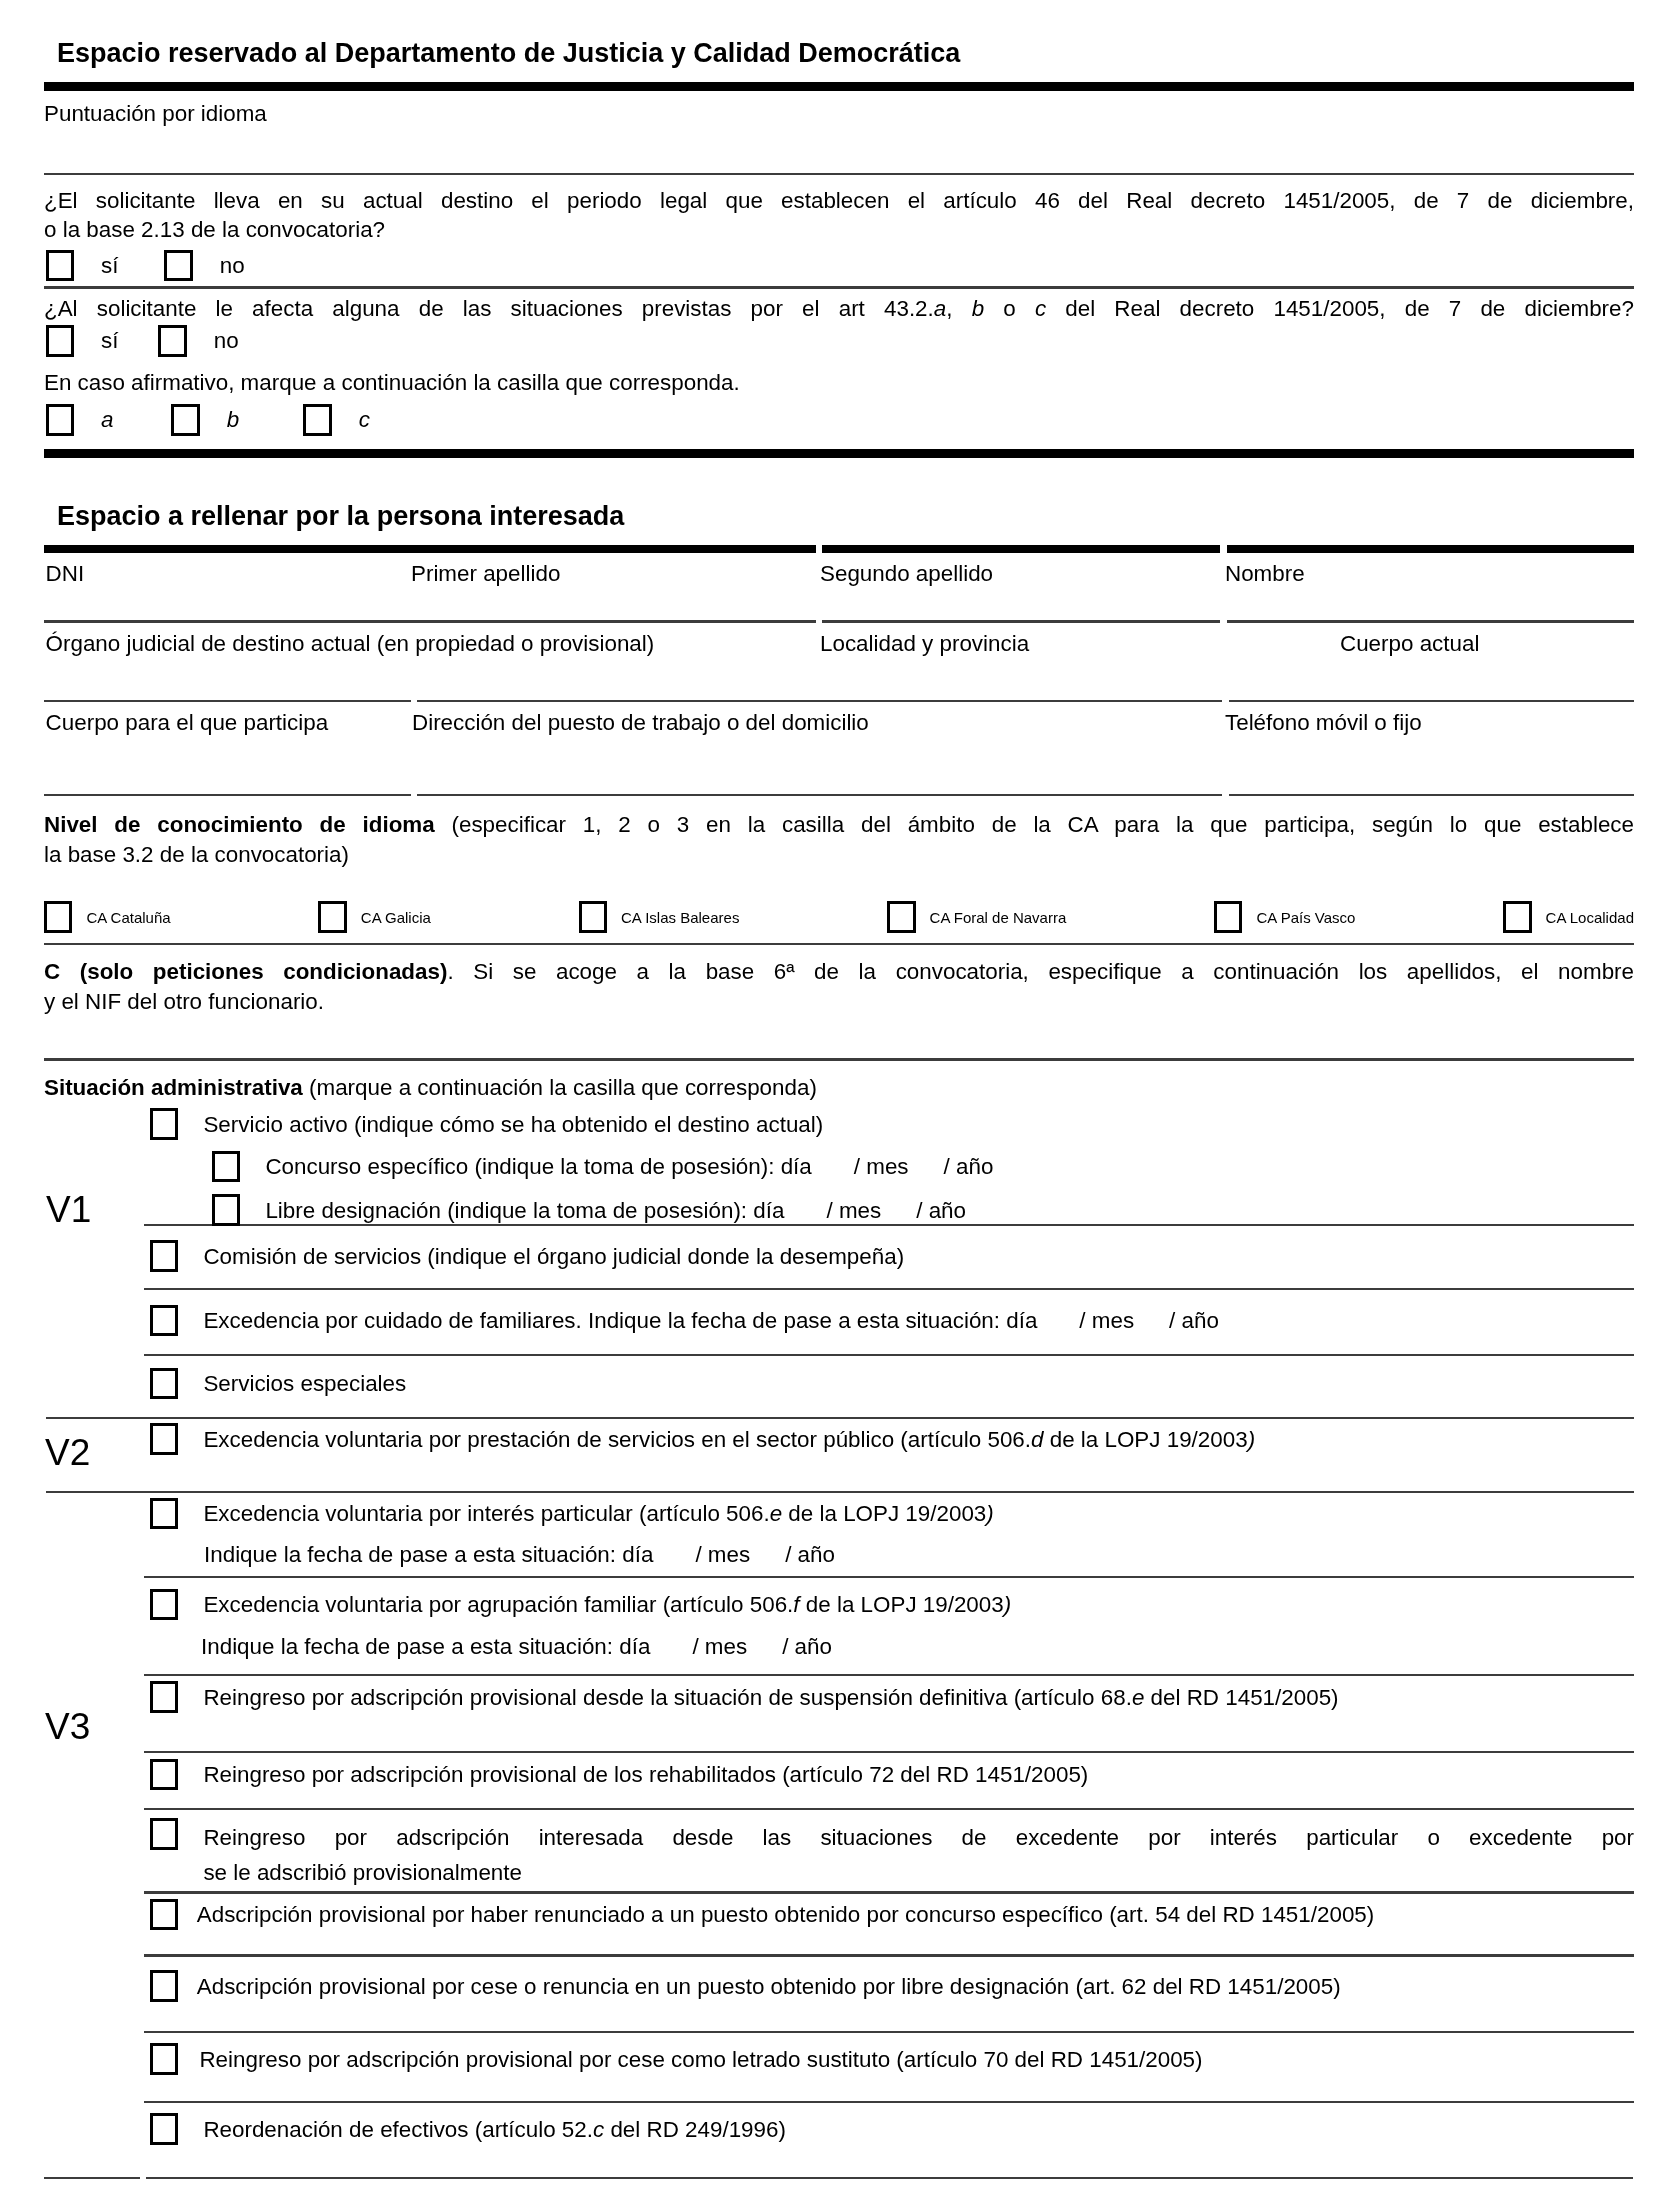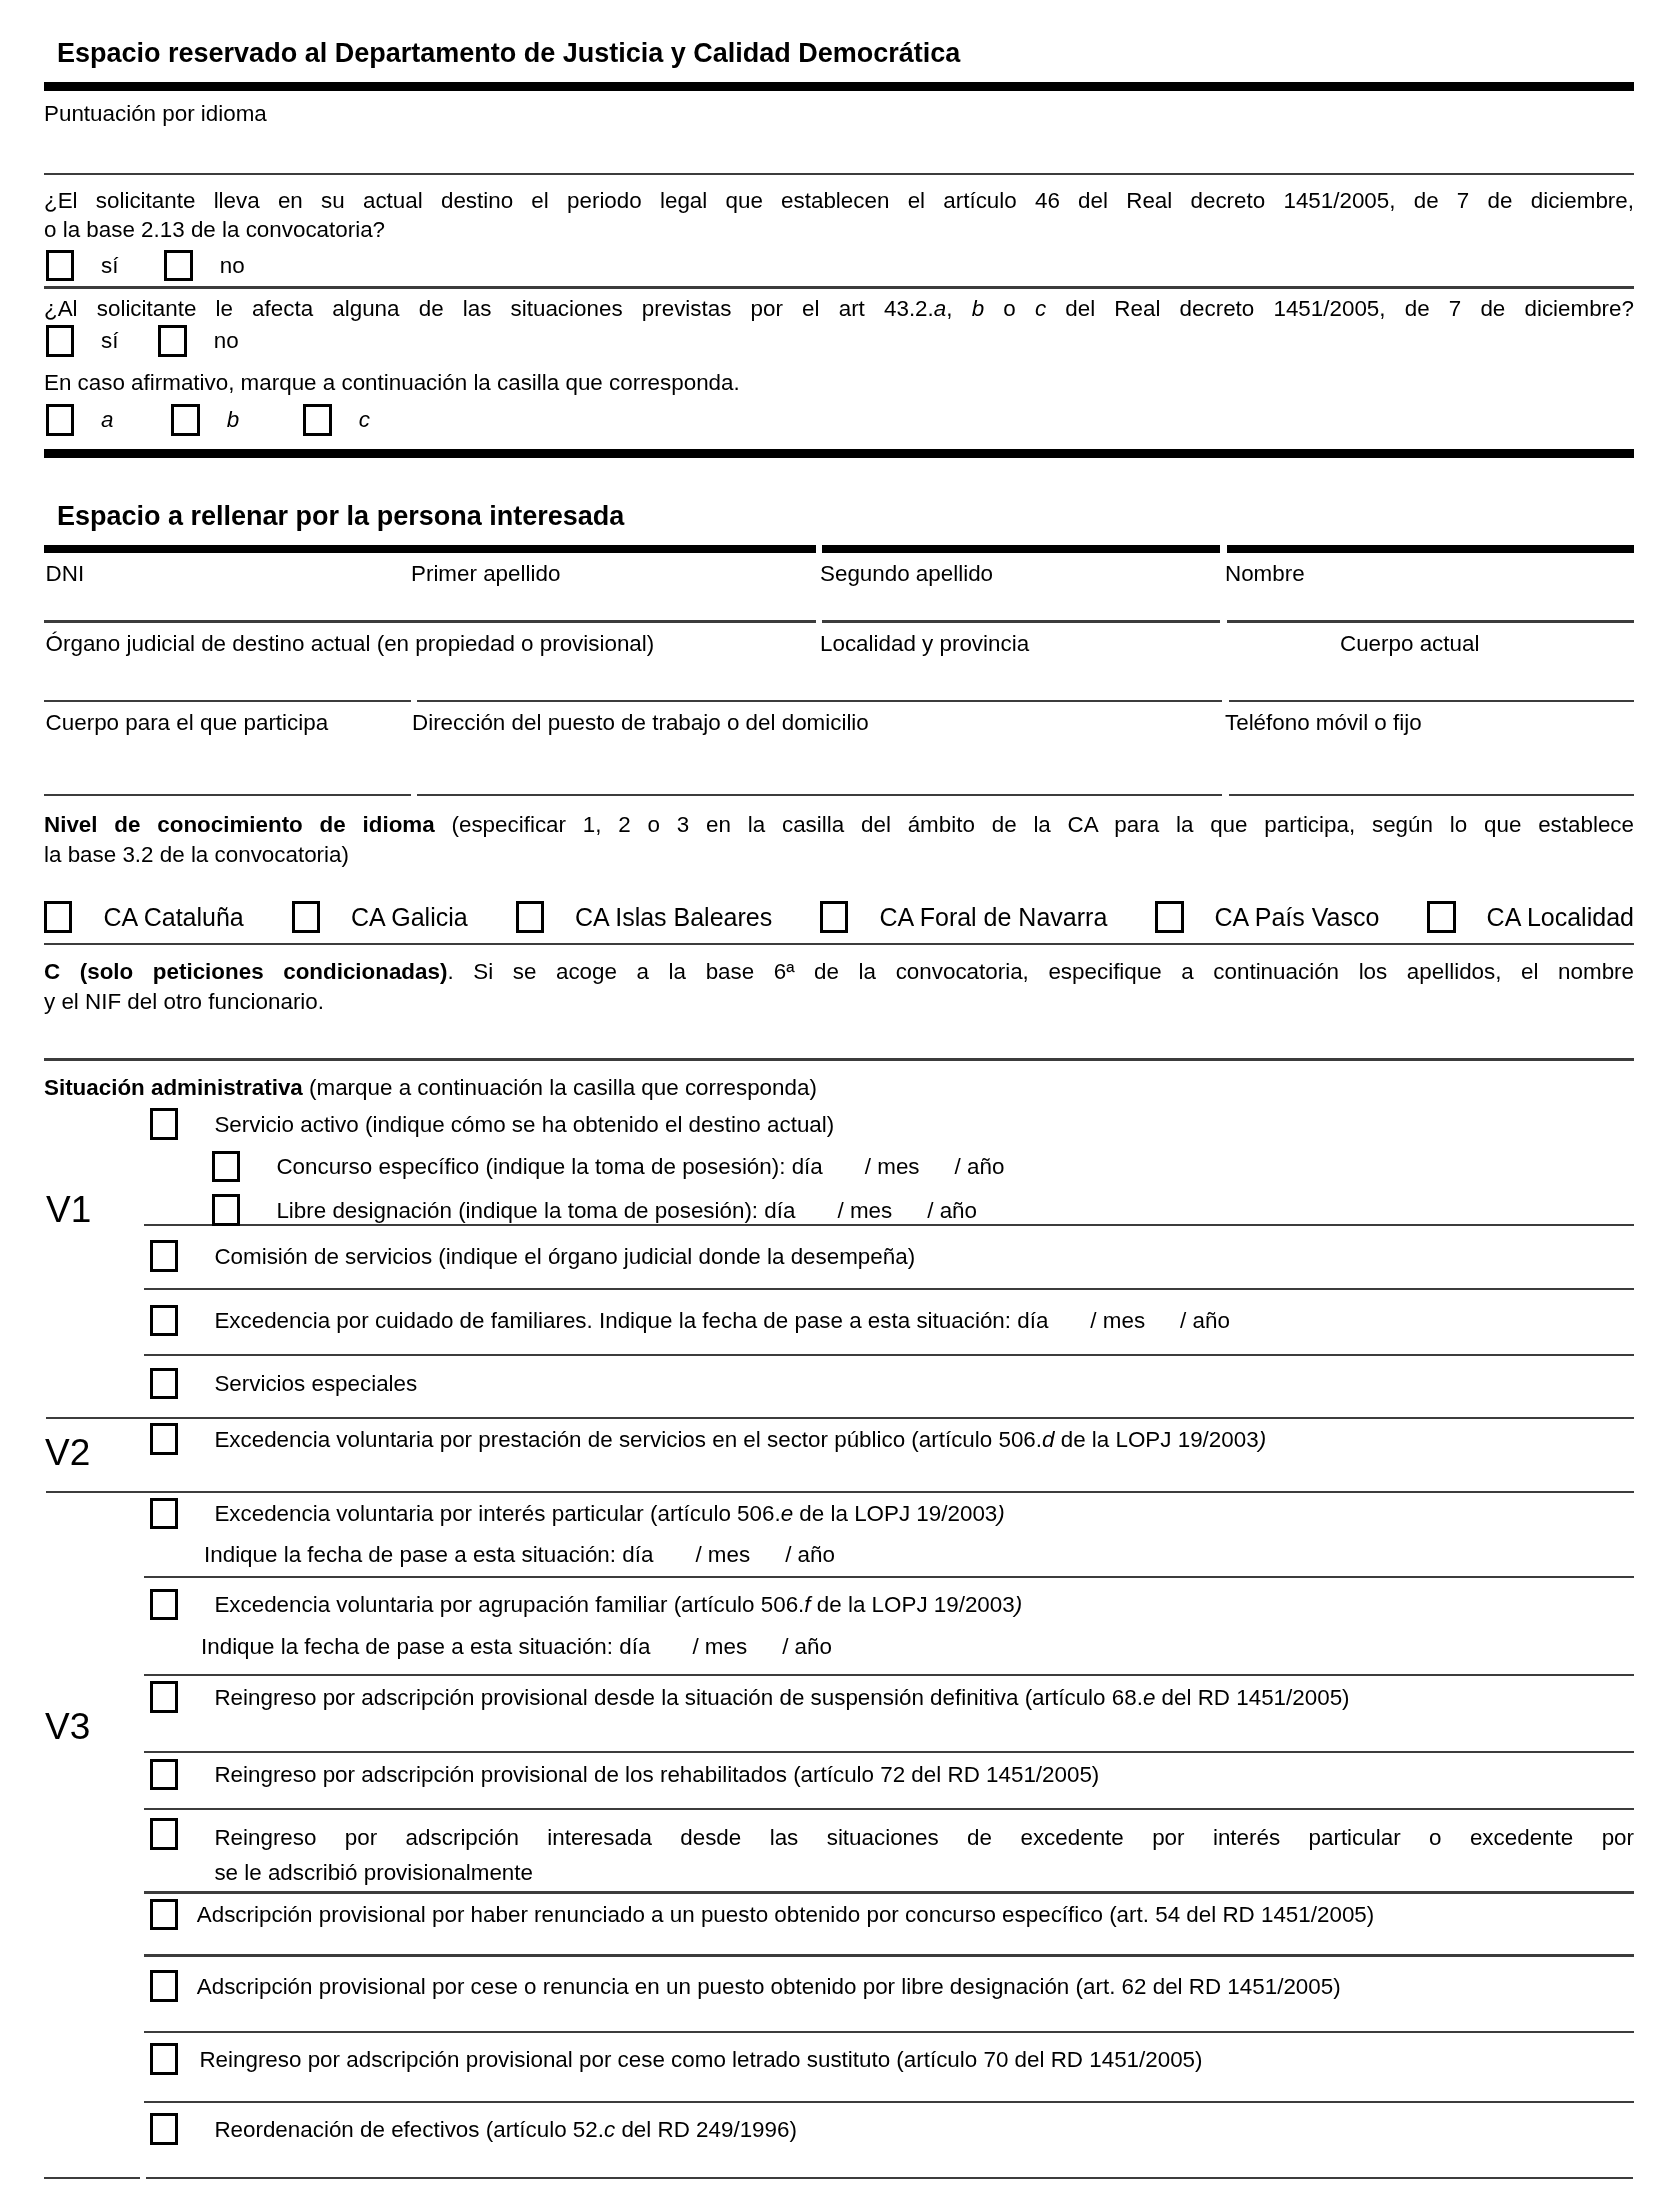--- a/index.html
+++ b/index.html
@@ -20,25 +20,25 @@
   .optrow{display:flex;align-items:center;height:32px}
   .olabel{font-size:22.4px;margin-left:27px}
   .xr{display:flex}
   .xr .seg{display:block;height:2.4px;background:#3c3c3c}
   .xr.thick .seg{height:8.8px;background:#000}
   .xr .sgap{display:block;width:6.4px;height:2.4px;background:transparent}
   .trow{position:relative}
   .trow .lbl{position:absolute;top:8px;font-size:22.4px;white-space:nowrap}
   .carow{display:flex;align-items:center;justify-content:space-between;height:32px;margin-top:32px}
   .caitem{display:flex;align-items:center}
-  .caitem .calabel{font-size:25px;margin-left:31px}
+  .caitem .calabel{font-size:15px;margin-left:14px}
   .crow{display:flex;align-items:flex-start;position:relative}
   .lvl1{margin-left:106px}
   .lvl2{margin-left:168px}
-  .ctext{font-size:22.4px;line-height:29.6px;margin-left:36px;flex:1;padding-top:1.6px}
+  .ctext{font-size:22.4px;line-height:29.6px;margin-left:25px;flex:1;padding-top:1.6px}
   .ctext .ln{line-height:35px}
   .subline{font-size:22.4px;line-height:29.6px;margin-left:160px}
   .vmark{position:absolute;font-size:37px;line-height:37px;font-weight:normal}
   .vm1{left:-166px;top:-3.2px}
   .vm2{left:-105px;top:11.2px}
   .vm3{left:-105px;top:27px}
   .rul{height:2.4px;background:#3c3c3c;margin-left:100px}
   .rulf{height:2.4px;background:#3c3c3c;margin-left:1.6px}
   .dgap{display:inline-block;width:42px}
   .dgap2{display:inline-block;width:35px}

